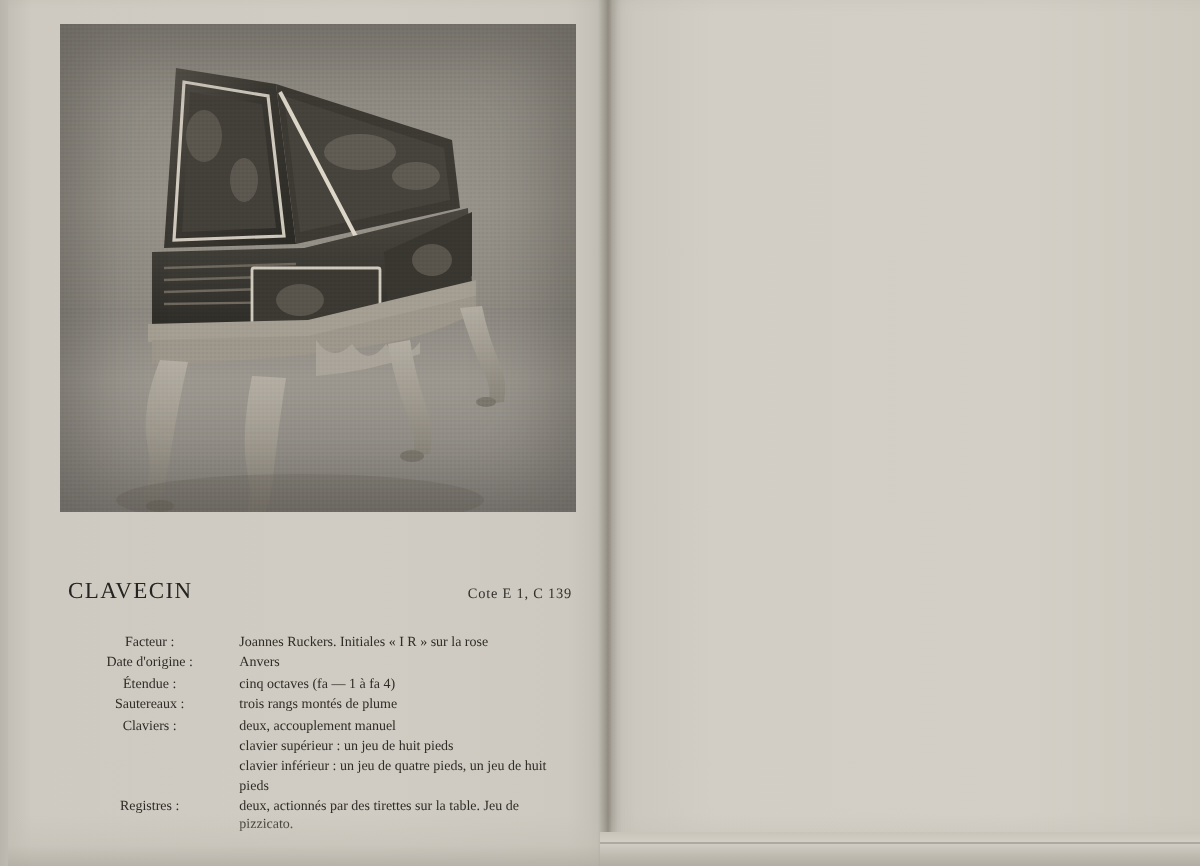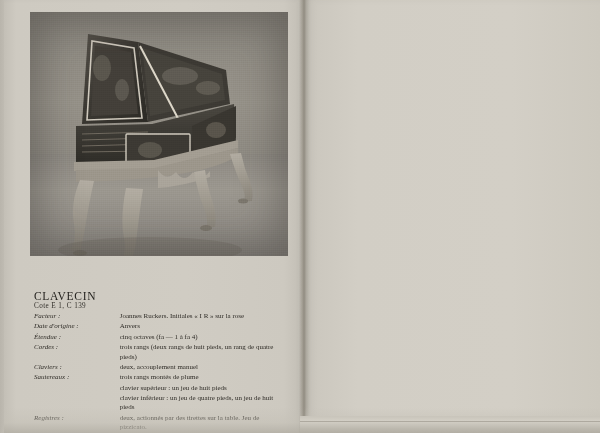--- a/index.html
+++ b/index.html
@@ -82,38 +82,37 @@
 
   
   .caption{
     position:absolute;
     color:#2e2b26;
   }
   .caption.left{ left:30px; top:290px; width:252px; }
 
   .cap-head{
     display:flex;align-items:baseline;justify-content:space-between;
-    margin-bottom:2px;
-    flex-direction:column;
+    margin-bottom:15px;
   }
   .cap-title{
     font-size:11.5px;letter-spacing:.7px;color:#262420;
   }
   .cap-cote{
     font-size:7.2px;letter-spacing:.4px;color:#33302b;
   }
   table.specs{
     border-collapse:collapse;width:100%;
   }
   table.specs td{
     vertical-align:top;padding:0 0 1px 0;
     font-size:7px;line-height:1.34;color:#2f2c27;
   }
   table.specs td.lbl{
-    width:34%;font-style:italic;white-space:nowrap;padding-right:4px;
+    width:34%;white-space:nowrap;padding-right:4px;text-align:center;
   }
   table.specs td.val{ width:66%;margin-left:17px; }
 </style>
 </head>
 <body>
 
 <div class="book">
 
   <div class="page left">
 
@@ -208,30 +207,26 @@
             </tr>
             <tr>
               <td class="lbl">Date d'origine :</td>
               <td class="val">Anvers</td>
             </tr>
             <tr>
               <td class="lbl">Étendue :</td>
               <td class="val">cinq octaves (fa — 1 à fa 4)</td>
             </tr>
             <tr>
-              <td class="lbl">Cordes :</td>
-              <td class="val">trois rangs (deux rangs de huit pieds, un rang de quatre pieds)</td>
+              <td class="lbl">Sautereaux :</td>
+              <td class="val">trois rangs montés de plume</td>
             </tr>
             <tr>
               <td class="lbl">Claviers :</td>
               <td class="val">deux, accouplement manuel</td>
-            </tr>
-            <tr>
-              <td class="lbl">Sautereaux :</td>
-              <td class="val">trois rangs montés de plume</td>
             </tr>
             <tr>
               <td class="lbl"></td>
               <td class="val">clavier supérieur : un jeu de huit pieds</td>
             </tr>
             <tr>
               <td class="lbl"></td>
               <td class="val">clavier inférieur : un jeu de quatre pieds, un jeu de huit pieds</td>
             </tr>
             <tr>

